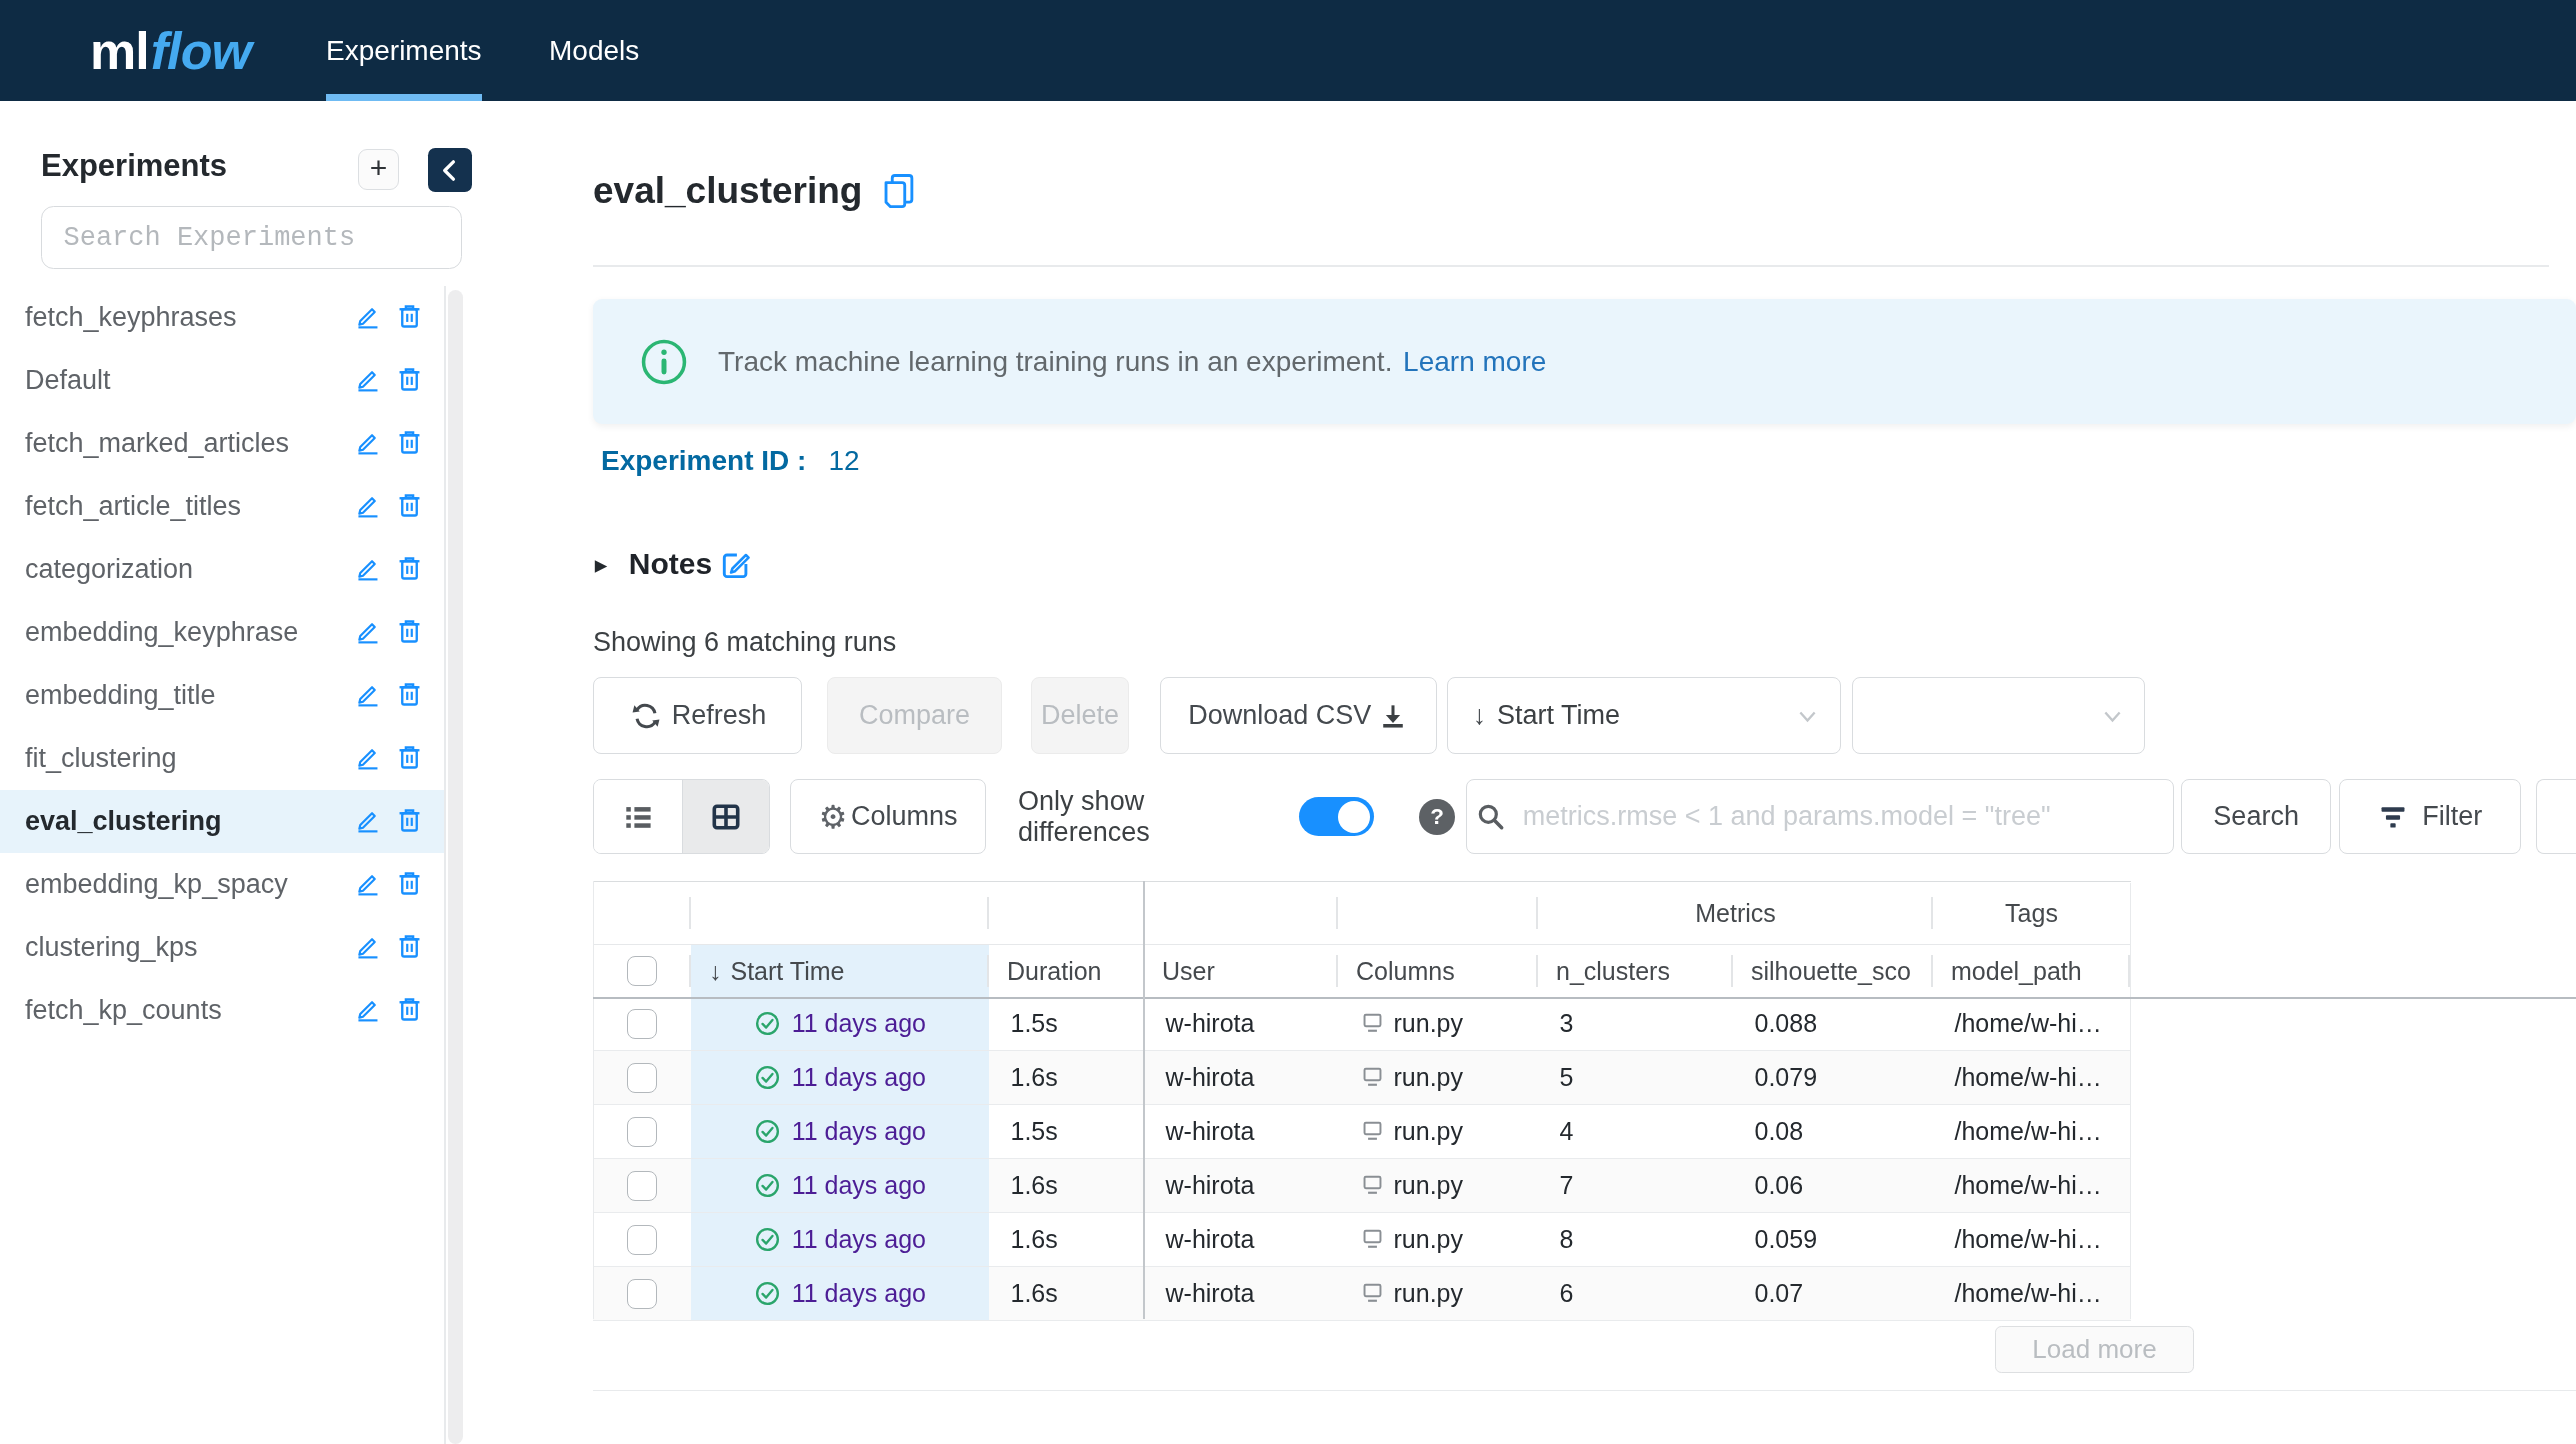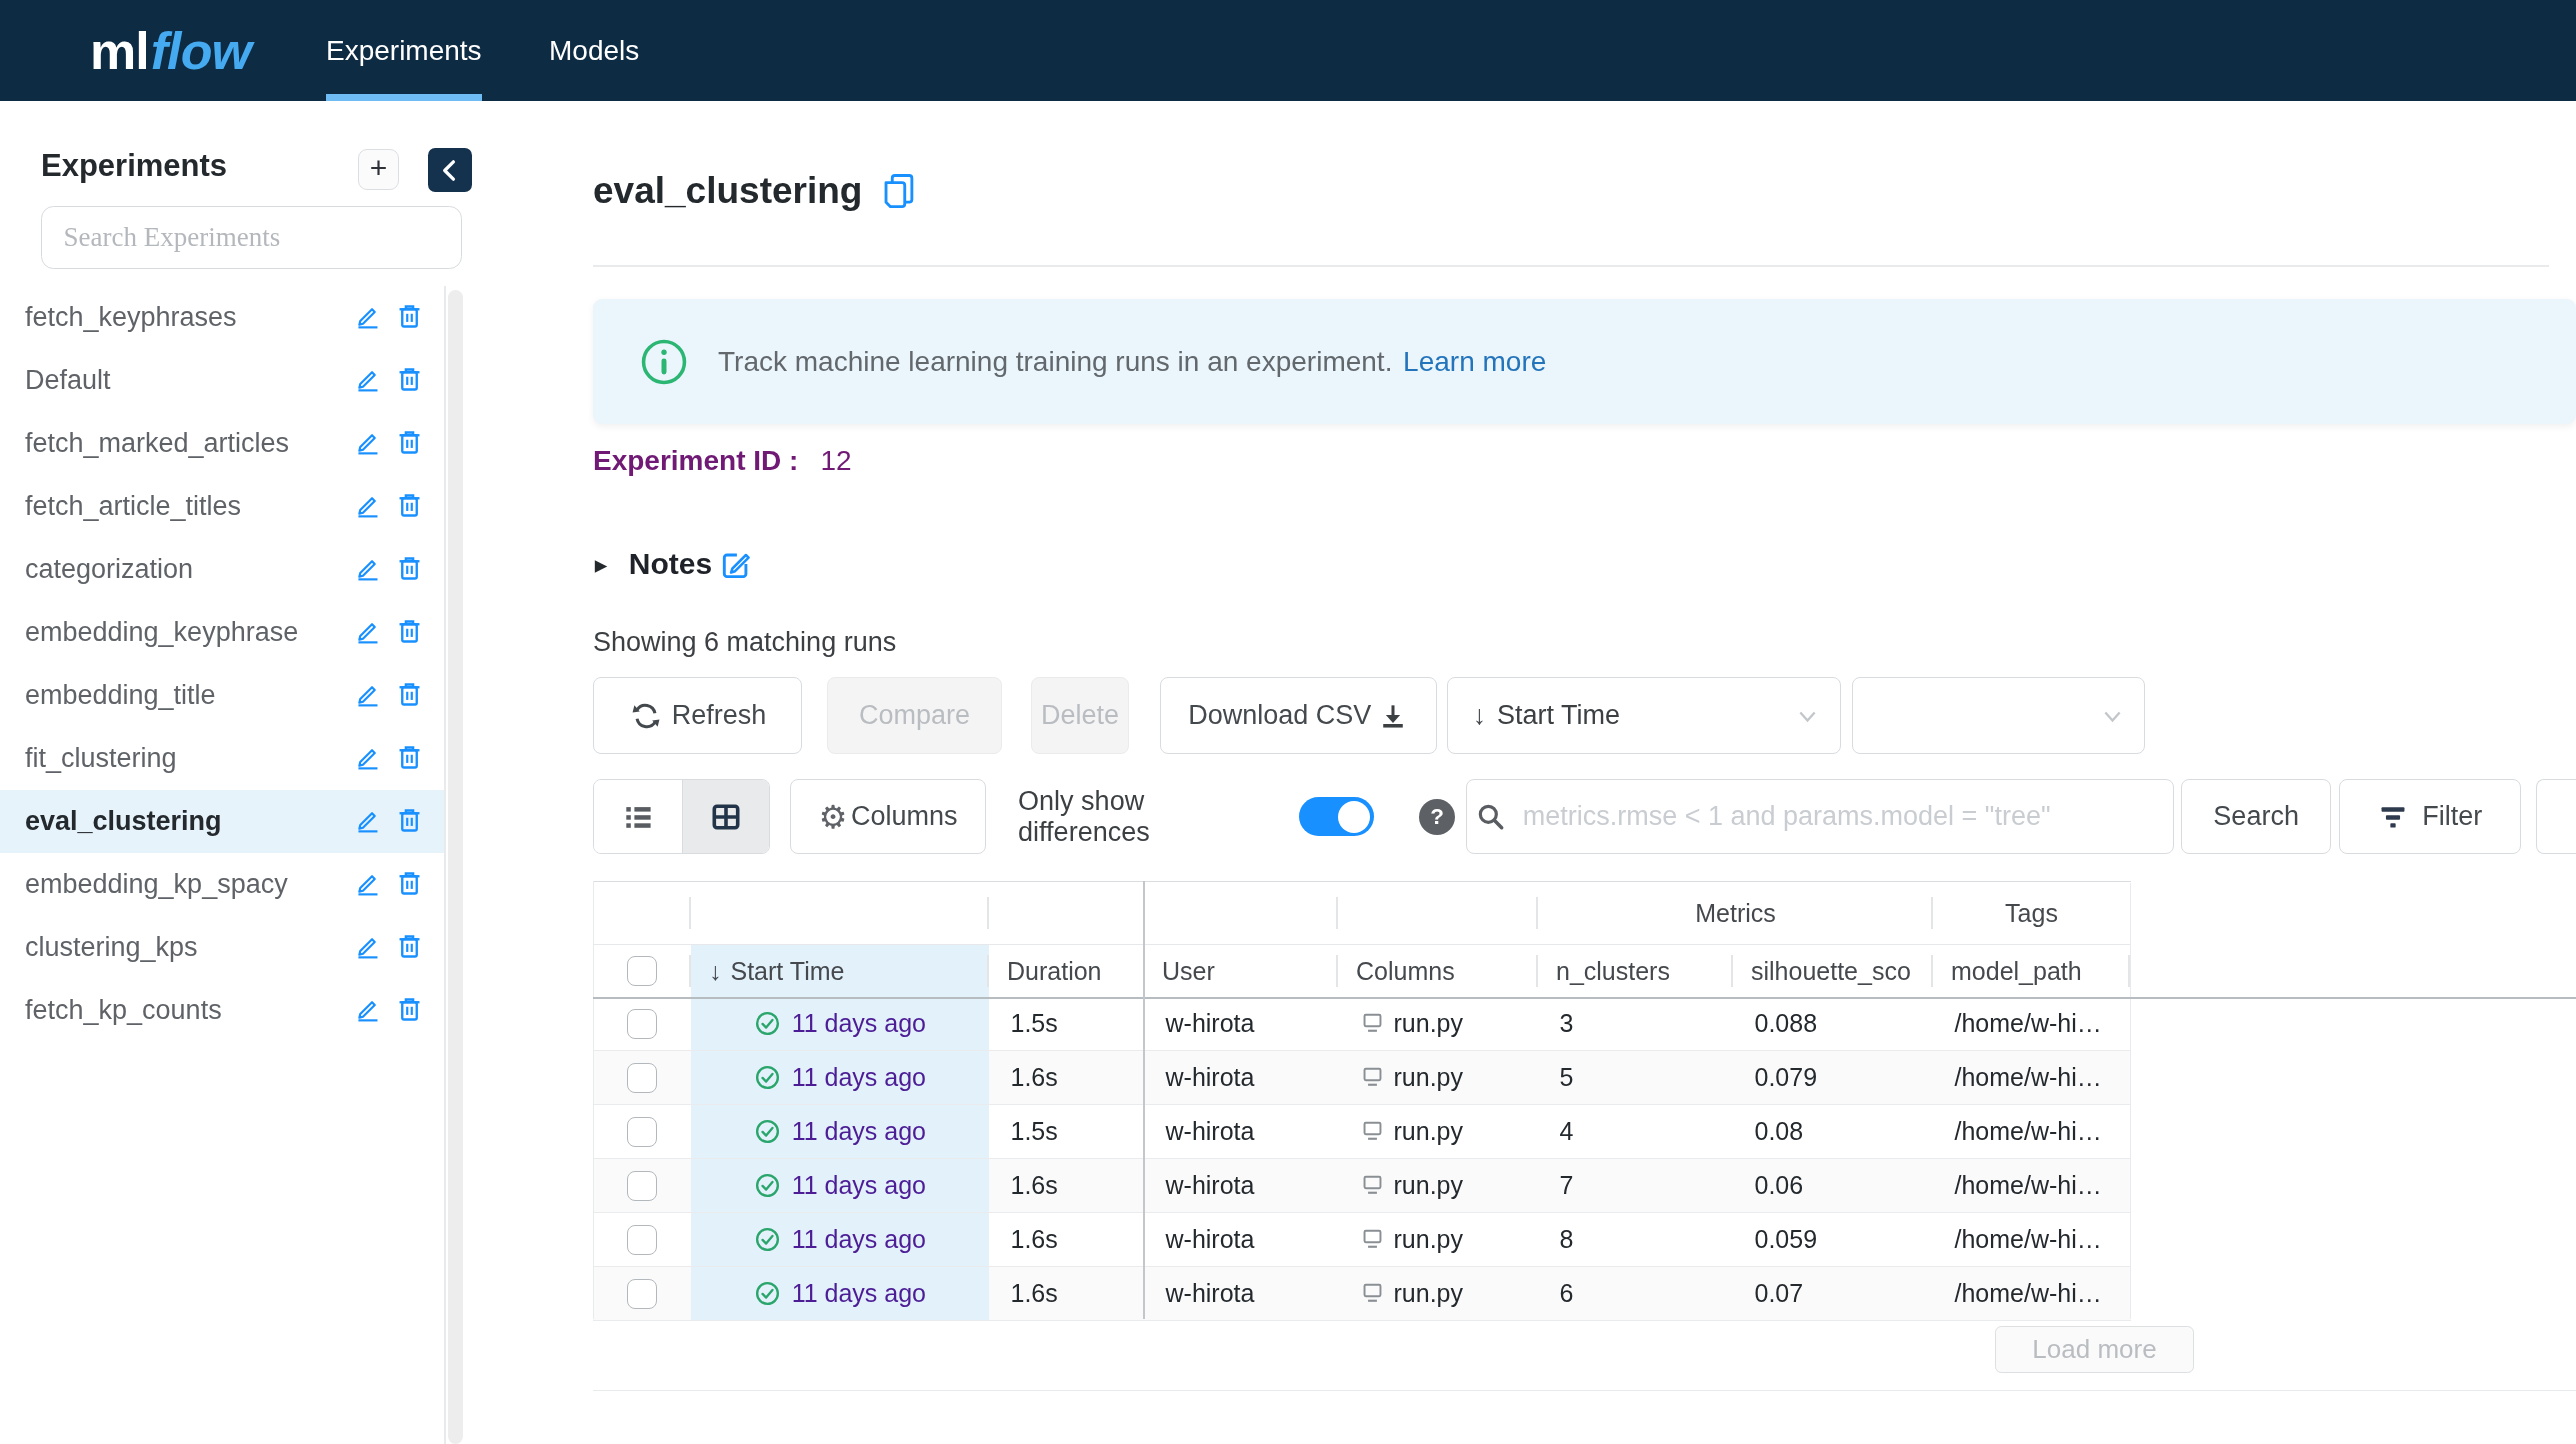--- a/index.html
+++ b/index.html
@@ -15,21 +15,21 @@
   .nav-tab { position:absolute; top:0; height:101px; display:flex; align-items:center; color:#ffffff; font-size:28px; font-weight:500; cursor:pointer; }
   .nav-tab.experiments { left:326px; }
   .nav-tab.models { left:549px; }
   .nav-tab.active::after { content:""; position:absolute; left:0; right:0; bottom:0; height:7.2px; background:#6fbbf3; }
 
   
   .sidebar { position:absolute; left:0; top:101px; width:472px; height:1343px; background:#fff; }
   .sb-title { position:absolute; left:41px; top:47px; font-size:31px; font-weight:600; color:#24292e; }
   .sb-add { position:absolute; left:358px; top:48px; width:41px; height:41px; border:1.8px solid #dcdfe2; border-radius:9px; background:#fbfbfb; color:#2f3337; font-size:30px; line-height:36px; text-align:center; cursor:pointer; }
   .sb-collapse { position:absolute; left:428px; top:47px; width:44px; height:44px; border-radius:7.2px; background:#14314e; display:flex; align-items:center; justify-content:center; cursor:pointer; }
-  .sb-search { position:absolute; left:41px; top:105px; width:421px; height:63px; border:1.8px solid #d8dbde; border-radius:12.5px; padding:0 21.5px; font-size:27px; color:#3c4043; font-family:Liberation Serif, serif; outline:none; }
+  .sb-search { position:absolute; left:41px; top:105px; width:421px; height:63px; border:1.8px solid #d8dbde; border-radius:12.5px; padding:0 21.5px; font-size:27px; color:#3c4043; font-family:Liberation Mono, monospace; outline:none; }
   .sb-search::placeholder { color:#b4b8bc; }
   .sb-list { position:absolute; left:0; top:185px; width:445px; }
   .sb-item { height:63px; display:flex; align-items:center; padding:0 21.5px 0 25px; cursor:pointer; }
   .sb-item .lbl { flex:1; font-size:27px; color:#5f6368; white-space:nowrap; overflow:hidden; }
   .sb-item.selected { background:#e7f3fb; }
   .sb-item.selected .lbl { font-weight:700; color:#24292e; }
   .sb-item .ic { flex:0 0 auto; margin-left:12.5px; cursor:pointer; }
   .sb-divider { position:absolute; left:444px; top:185px; bottom:0; width:1.8px; background:#e8eaec; }
   .sb-scroll { position:absolute; left:448px; top:189px; bottom:0; width:15px; background:#ededee; border-radius:8px; }
 
@@ -37,21 +37,21 @@
   .main { position:absolute; left:593px; top:101px; right:0; bottom:0; }
   .title-row { position:absolute; left:0; top:69px; display:flex; align-items:center; }
   .page-title { font-size:37px; font-weight:700; color:#24292e; }
   .title-row svg { margin-left:16px; }
   .title-divider { position:absolute; left:0; right:27px; top:164px; height:1.8px; background:#e8eaec; }
 
   .banner { position:absolute; left:0; right:0; top:198px; height:125px; background:#eaf5fc; border-radius:9px; box-shadow:0 2.7px 7.2px rgba(0,0,0,0.06); display:flex; align-items:center; padding-left:47px; }
   .banner-text { margin-left:30px; font-size:28px; color:#62686c; }
   .banner-link { margin-left:10.7px; font-size:28px; color:#2374bb; cursor:pointer; }
 
-  .exp-id { position:absolute; left:0; top:344px; font-size:28px; color:#701a75; }
+  .exp-id { position:absolute; left:8px; top:344px; font-size:28px; color:#0369a1; }
   .exp-id .lab { font-weight:600; }
   .exp-id .val { margin-left:14.3px; font-weight:400; }
 
   .notes-row { position:absolute; left:1.8px; top:445px; display:flex; align-items:center; }
   .notes-caret { font-size:25px; color:#24292e; }
   .notes-label { margin-left:21.5px; font-size:30px; font-weight:600; color:#1f2329; }
   .notes-row svg { margin-left:5.4px; }
 
   .showing { position:absolute; left:0; top:526px; font-size:27px; color:#3c4043; }
 

